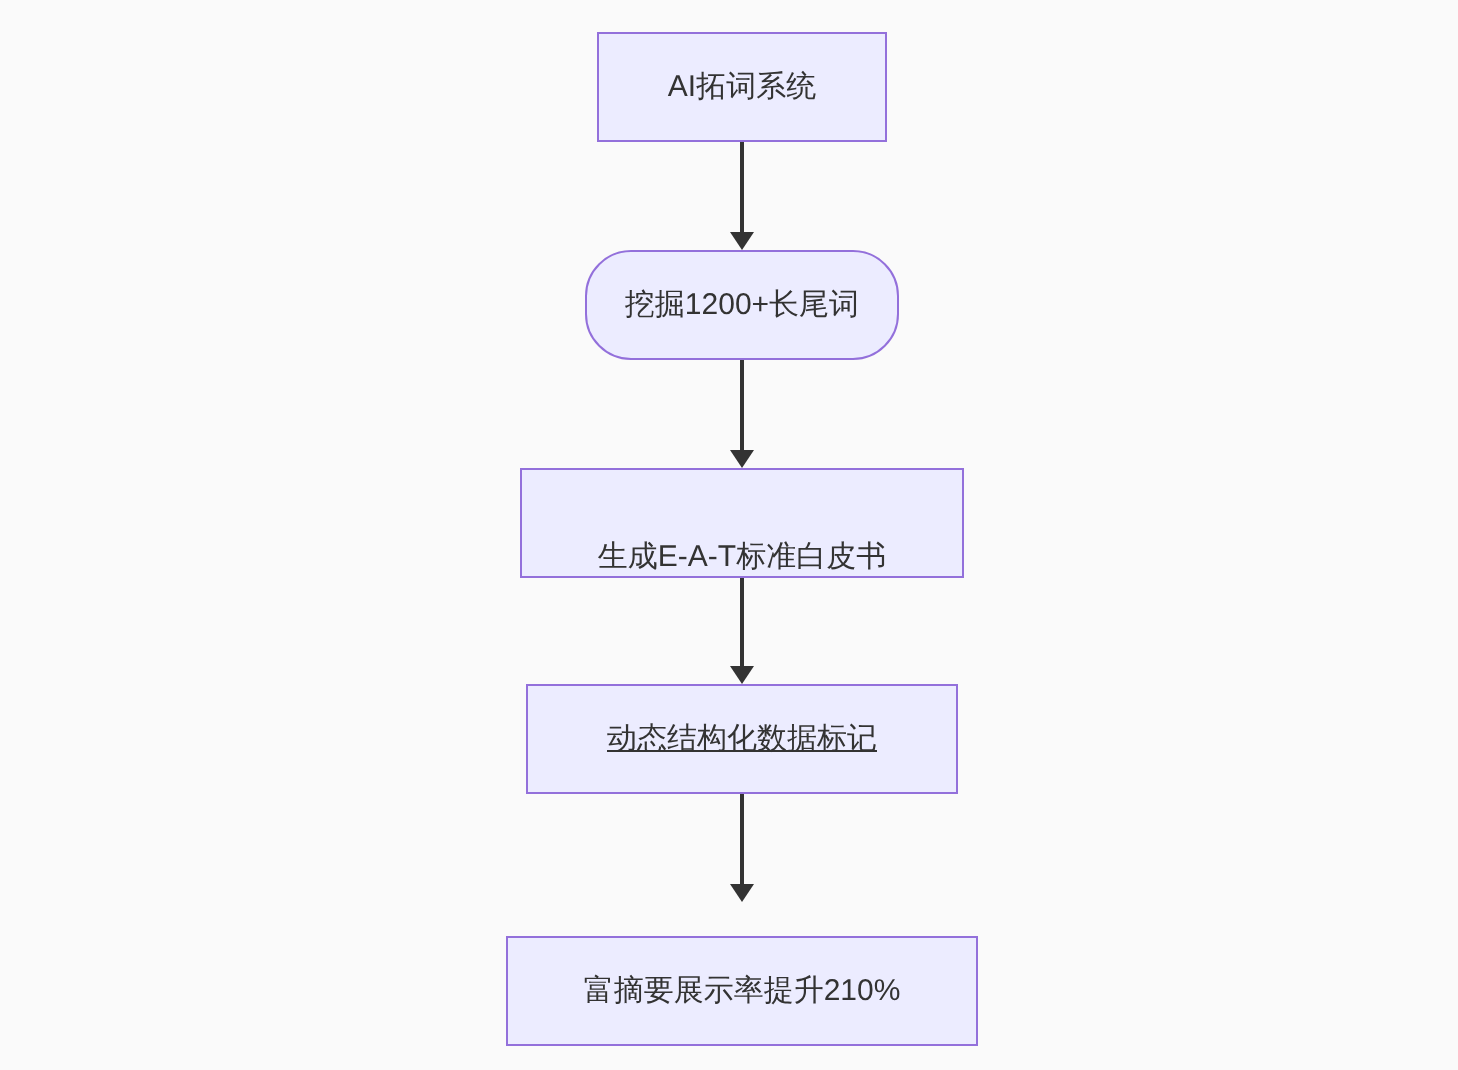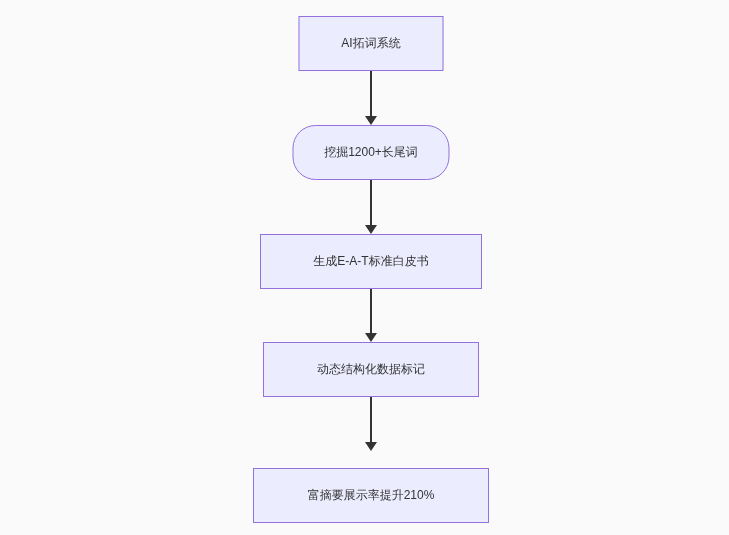--- a/index.html
+++ b/index.html
@@ -21,21 +21,21 @@
     left: 371px;
     transform: translateX(-50%);
     height: 55px;
     box-sizing: border-box;
     background: var(--node-fill, #ececff);
     border: 1.5px solid var(--node-border, #9370db);
     display: flex;
     align-items: center;
     justify-content: center;
     color: var(--node-text, #333333);
-    font-size: 12px;
+    font-size: 15px;
     white-space: nowrap;
   }
   .arrow {
     position: absolute;
     left: 371px;
     transform: translateX(-50%);
     display: flex;
     flex-direction: column;
     align-items: center;
   }
@@ -46,22 +46,22 @@
   }
   .arrow .head {
     width: 0;
     height: 0;
     border-left: 6px solid transparent;
     border-right: 6px solid transparent;
     border-top: 9px solid var(--arrow, #333333);
   }
   #n0 { top: 16px;  width: 145px; }
   #n1 { top: 125px; width: 157px; border-radius: 23px; }
-  #n2 { top: 234px; width: 222px; }
-  #n3 { top: 342px; width: 216px; }
+  #n2 { top: 234px; width: 222px; align-items: flex-end; }
+  #n3 { top: 342px; width: 216px; text-decoration: underline; }
   #n4 { top: 468px; width: 236px; }
   #a0 { top: 71px;  height: 54px; }
   #a1 { top: 180px; height: 54px; }
   #a2 { top: 289px; height: 53px; }
   #a3 { top: 397px; height: 54px; }
 </style>
 </head>
 <body>
 
 <div class="canvas">

